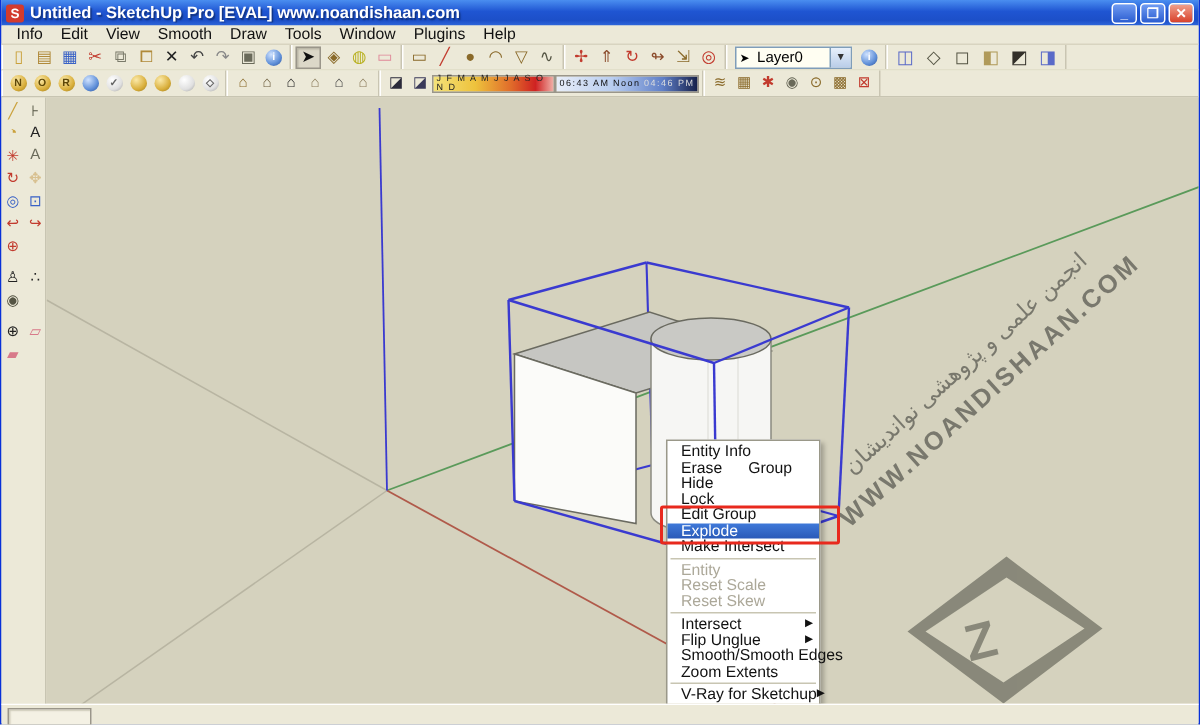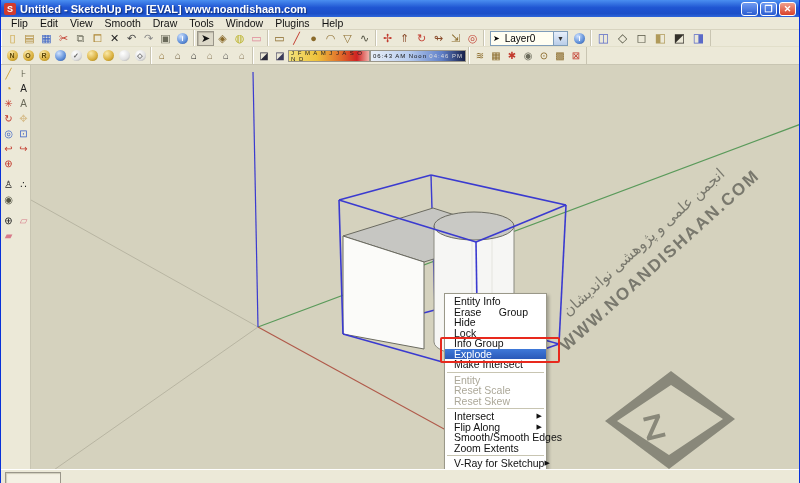--- a/index.html
+++ b/index.html
@@ -97,21 +97,21 @@
 
   <div id="titlebar">
     <div id="title-icon">S</div>
     <div id="title-text">Untitled - SketchUp Pro [EVAL] www.noandishaan.com</div>
     <div class="winbtn">_</div>
     <div class="winbtn">❐</div>
     <div class="winbtn close">✕</div>
   </div>
 
   <div id="menubar">
-      <div class="menu-item">Flip</div>
+      <div class="menu-item">Info</div>
       <div class="menu-item">Edit</div>
       <div class="menu-item">View</div>
       <div class="menu-item">Smooth</div>
       <div class="menu-item">Draw</div>
       <div class="menu-item">Tools</div>
       <div class="menu-item">Window</div>
       <div class="menu-item">Plugins</div>
       <div class="menu-item">Help</div>
     </div>
 
@@ -311,21 +311,21 @@
             <span class="lbl">Erase</span>
             <span class="sc">Group</span>
           </div>
           <div class="cm-item">
             <span class="lbl">Hide</span>
           </div>
           <div class="cm-item">
             <span class="lbl">Lock</span>
           </div>
           <div class="cm-item">
-            <span class="lbl">Info Group</span>
+            <span class="lbl">Edit Group</span>
           </div>
           <div class="cm-item highlighted">
             <span class="lbl">Explode</span>
           </div>
           <div class="cm-item">
             <span class="lbl">Make Intersect</span>
           </div>
           <div class="cm-sep"></div>
           <div class="cm-item disabled">
             <span class="lbl">Entity</span>
@@ -335,21 +335,21 @@
           </div>
           <div class="cm-item disabled">
             <span class="lbl">Reset Skew</span>
           </div>
           <div class="cm-sep"></div>
           <div class="cm-item">
             <span class="lbl">Intersect</span>
             <span class="arrow">▶</span>
           </div>
           <div class="cm-item">
-            <span class="lbl">Flip Along</span>
+            <span class="lbl">Flip Unglue</span>
             <span class="arrow">▶</span>
           </div>
           <div class="cm-item">
             <span class="lbl">Smooth/Smooth Edges</span>
           </div>
           <div class="cm-item">
             <span class="lbl">Zoom Extents</span>
           </div>
           <div class="cm-sep"></div>
           <div class="cm-item">

